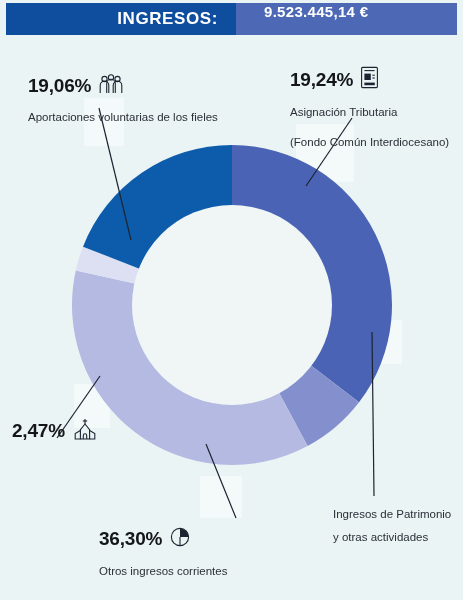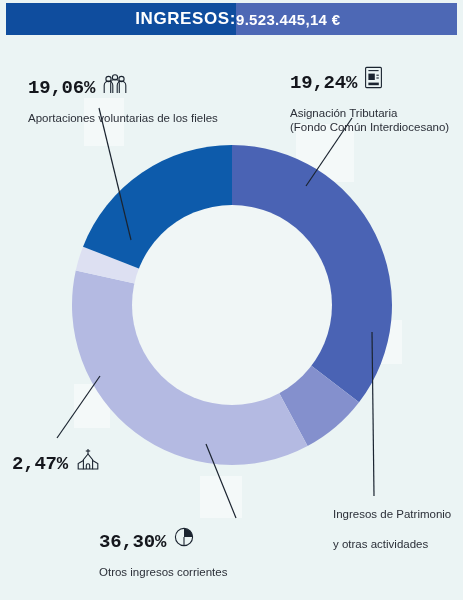--- a/index.html
+++ b/index.html
@@ -25,33 +25,34 @@
     height: 32px;
     display: flex;
     align-items: stretch;
   }
   .header-title-block {
     flex: 0 0 230px;
     background: #0f4d9e;
     display: flex;
     align-items: center;
     justify-content: flex-end;
+    padding-right: 18px;
     box-sizing: border-box;
   }
   .header-title {
     color: #ffffff;
     font-size: 17px;
     font-weight: bold;
     letter-spacing: 0.6px;
   }
   .header-value-block {
     flex: 1 1 auto;
     background: #4d68b5;
     display: flex;
-    align-items: center;
+    padding-left: 28px;
     box-sizing: border-box;
   }
   .header-value {
     color: #ffffff;
     font-size: 15px;
     font-weight: bold;
     letter-spacing: 0.3px;
   }
 
   
@@ -81,43 +82,42 @@
     position: absolute;
     left: 0; top: 0;
     width: 463px; height: 600px;
     pointer-events: none;
   }
 
   
   .callout { position: absolute; }
   .callout-head {
     display: flex;
-    align-items: flex-end;
+    align-items: center;
     gap: 7px;
-    font-family: Liberation Mono, monospace;
   }
   .pct {
     font-size: 19px;
     font-weight: bold;
     color: #14161c;
     letter-spacing: -0.2px;
     white-space: nowrap;
   }
   .desc {
     font-size: 11.5px;
     color: #2b2f38;
     line-height: 14px;
     margin-top: 12px;
     white-space: nowrap;
   }
   .ico { display: block; }
 
   .c-aport { left: 28px;  top: 74px; }
   .c-asig  { left: 290px; top: 66px; }
-  .c-extra { left: 12px;  top: 448px; }
+  .c-extra { left: 12px;  top: 418px; }
   .c-otros { left: 99px;  top: 526px; }
   .c-patri { left: 333px; top: 495px; }
 </style>
 </head>
 <body>
 
 <div class="header">
   <div class="header-title-block">
     <span class="header-title">INGRESOS:</span>
   </div>
@@ -178,21 +178,21 @@
         <rect x="1.6" y="1.4" width="15.8" height="20.2" rx="1"></rect>
         <line x1="4.4" y1="4.6" x2="14.6" y2="4.6"></line>
         <rect x="4.4" y="7.6" width="6.4" height="6.4" fill="#1b2430" stroke="none"></rect>
         <line x1="12.4" y1="9.2" x2="14.8" y2="9.2"></line>
         <line x1="12.4" y1="12" x2="14.8" y2="12"></line>
         <rect x="4.4" y="16.6" width="10.4" height="2.6" fill="#1b2430" stroke="none"></rect>
       </svg>
     </span>
   </div>
   <div class="desc">Asignación Tributaria</div>
-  <div class="desc" style="margin-top:0">(Fondo Común Interdiocesano)</div>
+  <div class="desc" style="margin-top:16px">(Fondo Común Interdiocesano)</div>
 </div>
 
 <div class="callout c-extra">
   <div class="callout-head">
     <span class="pct">2,47%</span>
     <span class="ico">
       <svg width="26" height="22" viewBox="0 0 26 22" fill="none" stroke="#1b2430" stroke-width="1.1">
         <line x1="13" y1="1" x2="13" y2="6"></line>
         <line x1="10.8" y1="3" x2="15.2" y2="3"></line>
         <path d="M13 6 L17.6 11.6 V21 H8.4 V11.6 Z"></path>
@@ -213,14 +213,14 @@
         <path d="M11 11 V2.4 A8.6 8.6 0 0 1 19.6 11 Z" fill="#1b2430" stroke="none"></path>
         <line x1="11" y1="11" x2="11" y2="19.6"></line>
       </svg>
     </span>
   </div>
   <div class="desc">Otros ingresos corrientes</div>
 </div>
 
 <div class="callout c-patri">
   <div class="desc">Ingresos de Patrimonio</div>
-  <div class="desc" style="margin-top:16px">y otras actividades</div>
+  <div class="desc" style="margin-top:9px">y otras actividades</div>
 </div>
 
 </body></html>

